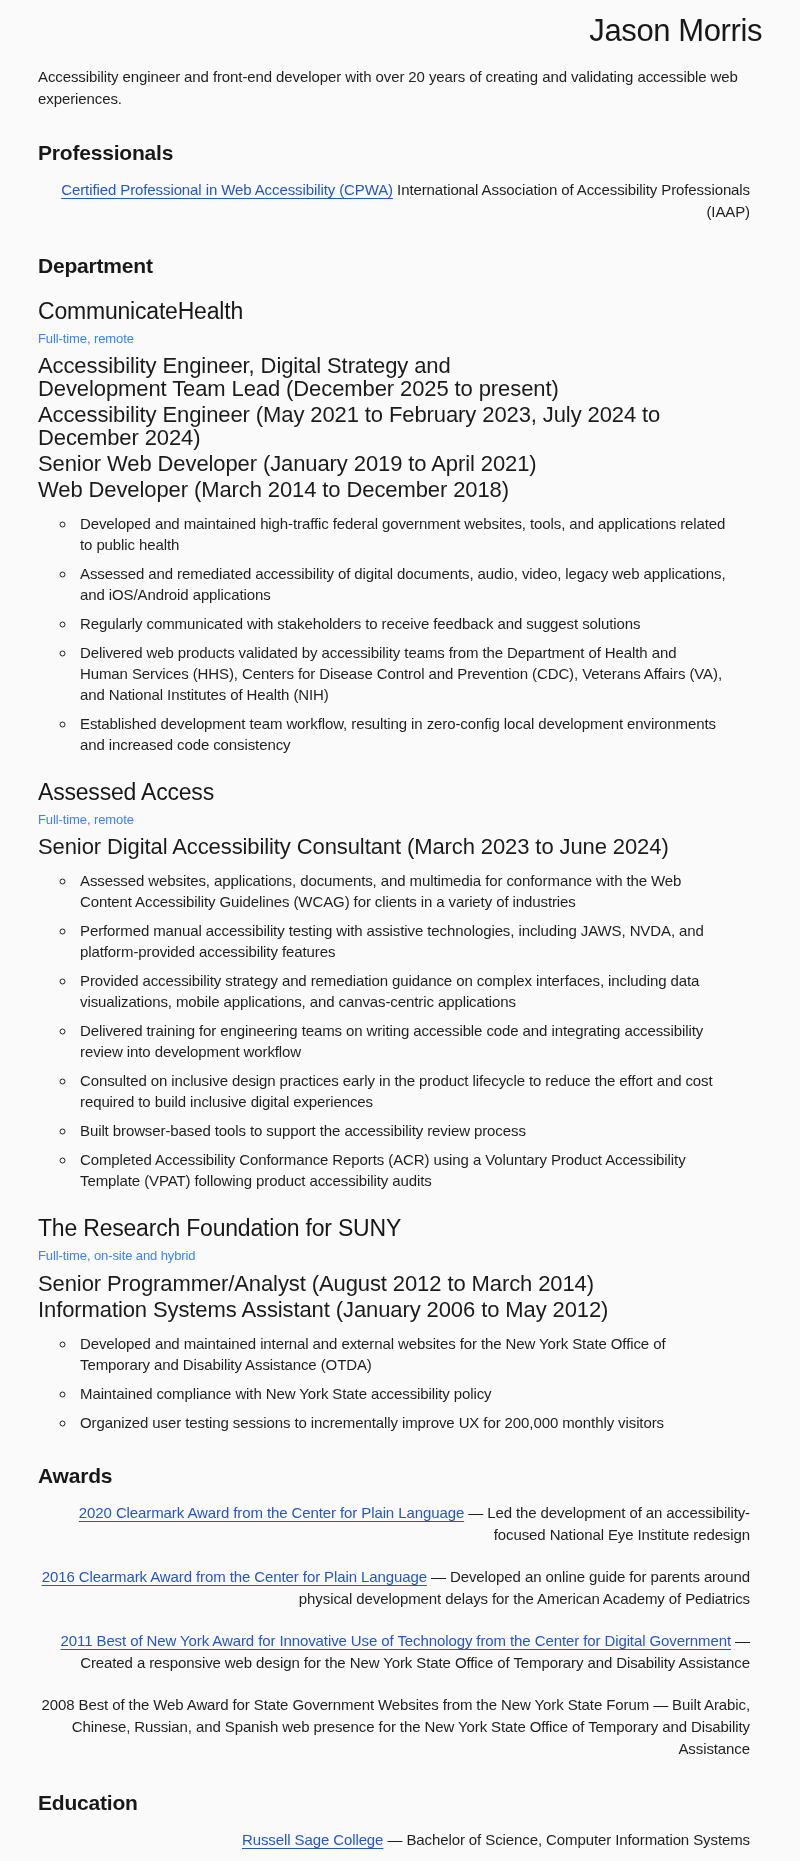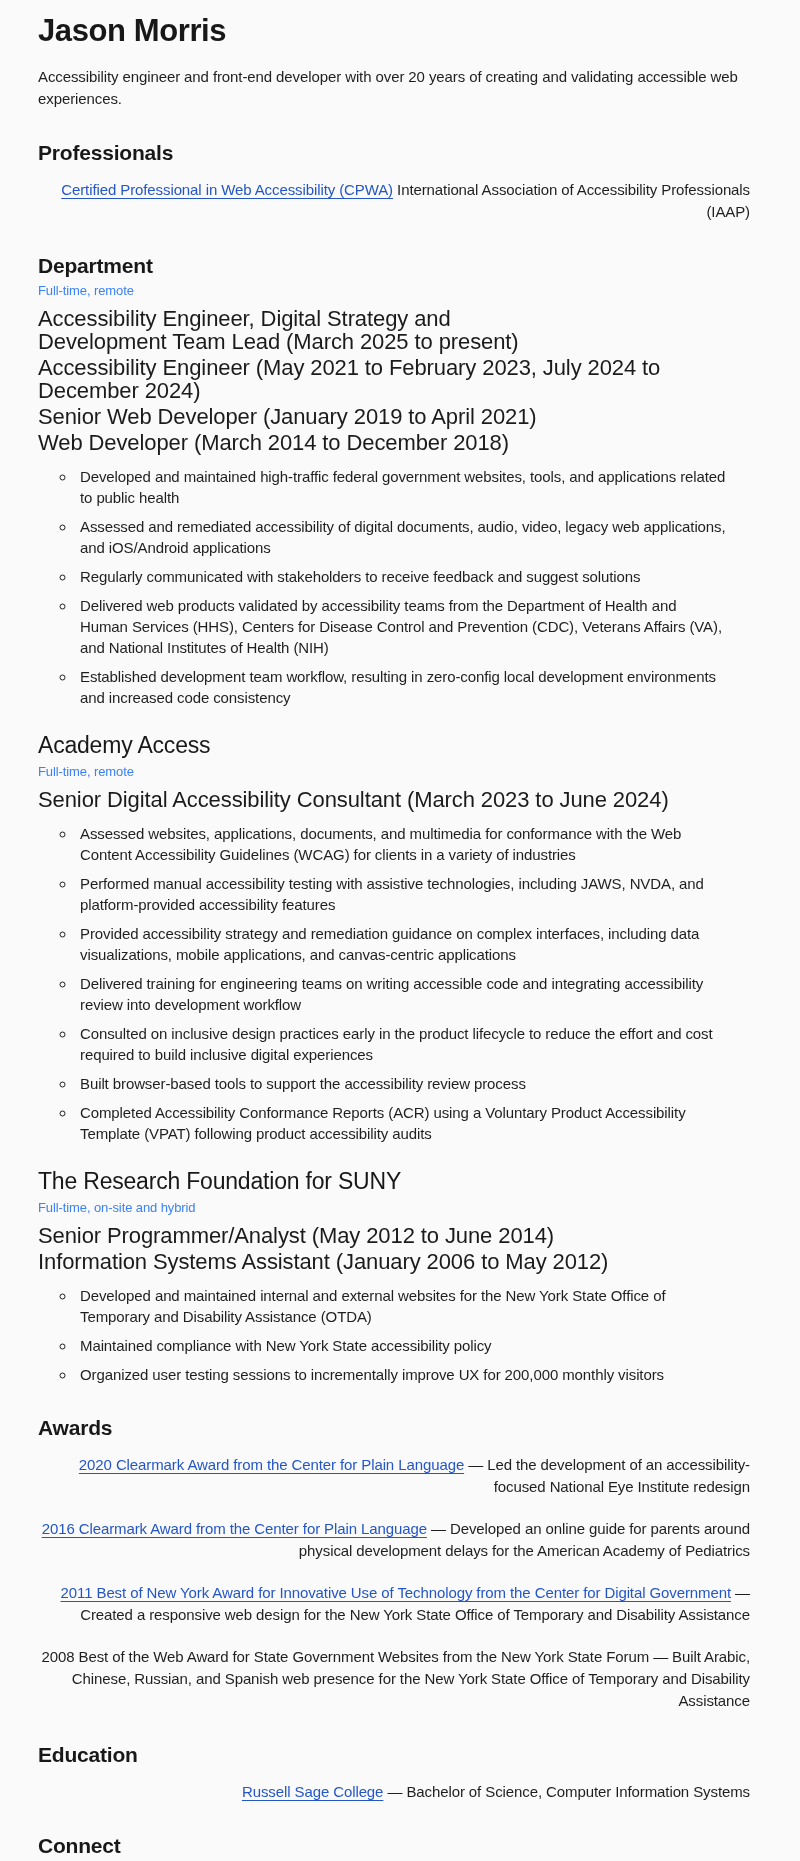--- a/index.html
+++ b/index.html
@@ -11,22 +11,22 @@
   *{box-sizing:border-box;}
   html,body{margin:0;padding:0;}
   body{
     width:800px;height:1861px;overflow:hidden;
     background:var(--bg);color:var(--text);
     font-family:"Liberation Sans","DejaVu Sans",sans-serif;
     letter-spacing:-0.1px;
   }
   .page{padding:4px 38px 0 38px;width:800px;}
   h1{
-    font-size:31px;font-weight:700;color:var(--heading);
-    letter-spacing:-0.4px;margin:9px 0 17px 0;line-height:1.15;
+    font-size:31px;font-weight:400;color:var(--heading);
+    letter-spacing:-0.4px;margin:9px 0 17px 0;line-height:1.15;text-align:right;
   }
   .tagline{font-size:15px;line-height:22px;margin:12px 0 6px 0;max-width:700px;}
   h2{
     font-size:21px;font-weight:700;color:var(--heading);
     margin:30px 0 0 0;line-height:1.2;letter-spacing:-0.2px;
   }
   h3{
     font-size:23px;font-weight:400;color:var(--heading);
     margin:20px 0 0 0;line-height:1.2;letter-spacing:-0.2px;
   }
@@ -57,53 +57,54 @@
     <p class="cert-line">
       <a>Certified Professional in Web Accessibility (CPWA)</a>
       <span>International Association of Accessibility Professionals (IAAP)</span>
     </p>
   </section>
 
   <section>
     <h2>Department</h2>
 
     <div>
+      <h3>CommunicateHealth</h3>
       <p class="job-meta">Full-time, remote</p>
-      <p class="job-title"><span>Accessibility Engineer, Digital Strategy and</span><br><span>Development Team Lead (March 2025 to present)</span></p>
+      <p class="job-title"><span>Accessibility Engineer, Digital Strategy and</span><br><span>Development Team Lead (December 2025 to present)</span></p>
       <p class="job-title">Accessibility Engineer (May 2021 to February 2023, July 2024 to December 2024)</p>
       <p class="job-title">Senior Web Developer (January 2019 to April 2021)</p>
       <p class="job-title">Web Developer (March 2014 to December 2018)</p>
       <ul class="bullets">
         <li>Developed and maintained high-traffic federal government websites, tools, and applications related to public health</li>
         <li>Assessed and remediated accessibility of digital documents, audio, video, legacy web applications, and iOS/Android applications</li>
         <li>Regularly communicated with stakeholders to receive feedback and suggest solutions</li>
         <li>Delivered web products validated by accessibility teams from the Department of Health and Human Services (HHS), Centers for Disease Control and Prevention (CDC), Veterans Affairs (VA), and National Institutes of Health (NIH)</li>
         <li>Established development team workflow, resulting in zero-config local development environments and increased code consistency</li>
       </ul>
     </div>
 
     <div>
-      <h3>Academy Access</h3>
+      <h3>Assessed Access</h3>
       <p class="job-meta">Full-time, remote</p>
       <p class="job-title">Senior Digital Accessibility Consultant (March 2023 to June 2024)</p>
       <ul class="bullets">
         <li>Assessed websites, applications, documents, and multimedia for conformance with the Web Content Accessibility Guidelines (WCAG) for clients in a variety of industries</li>
         <li>Performed manual accessibility testing with assistive technologies, including JAWS, NVDA, and platform-provided accessibility features</li>
         <li>Provided accessibility strategy and remediation guidance on complex interfaces, including data visualizations, mobile applications, and canvas-centric applications</li>
         <li>Delivered training for engineering teams on writing accessible code and integrating accessibility review into development workflow</li>
         <li>Consulted on inclusive design practices early in the product lifecycle to reduce the effort and cost required to build inclusive digital experiences</li>
         <li>Built browser-based tools to support the accessibility review process</li>
         <li>Completed Accessibility Conformance Reports (ACR) using a Voluntary Product Accessibility Template (VPAT) following product accessibility audits</li>
       </ul>
     </div>
 
     <div>
       <h3>The Research Foundation for SUNY</h3>
       <p class="job-meta">Full-time, on-site and hybrid</p>
-      <p class="job-title">Senior Programmer/Analyst (May 2012 to June 2014)</p>
+      <p class="job-title">Senior Programmer/Analyst (August 2012 to March 2014)</p>
       <p class="job-title">Information Systems Assistant (January 2006 to May 2012)</p>
       <ul class="bullets">
         <li>Developed and maintained internal and external websites for the New York State Office of Temporary and Disability Assistance (OTDA)</li>
         <li>Maintained compliance with New York State accessibility policy</li>
         <li>Organized user testing sessions to incrementally improve UX for 200,000 monthly visitors</li>
       </ul>
     </div>
   </section>
 
   <section>

